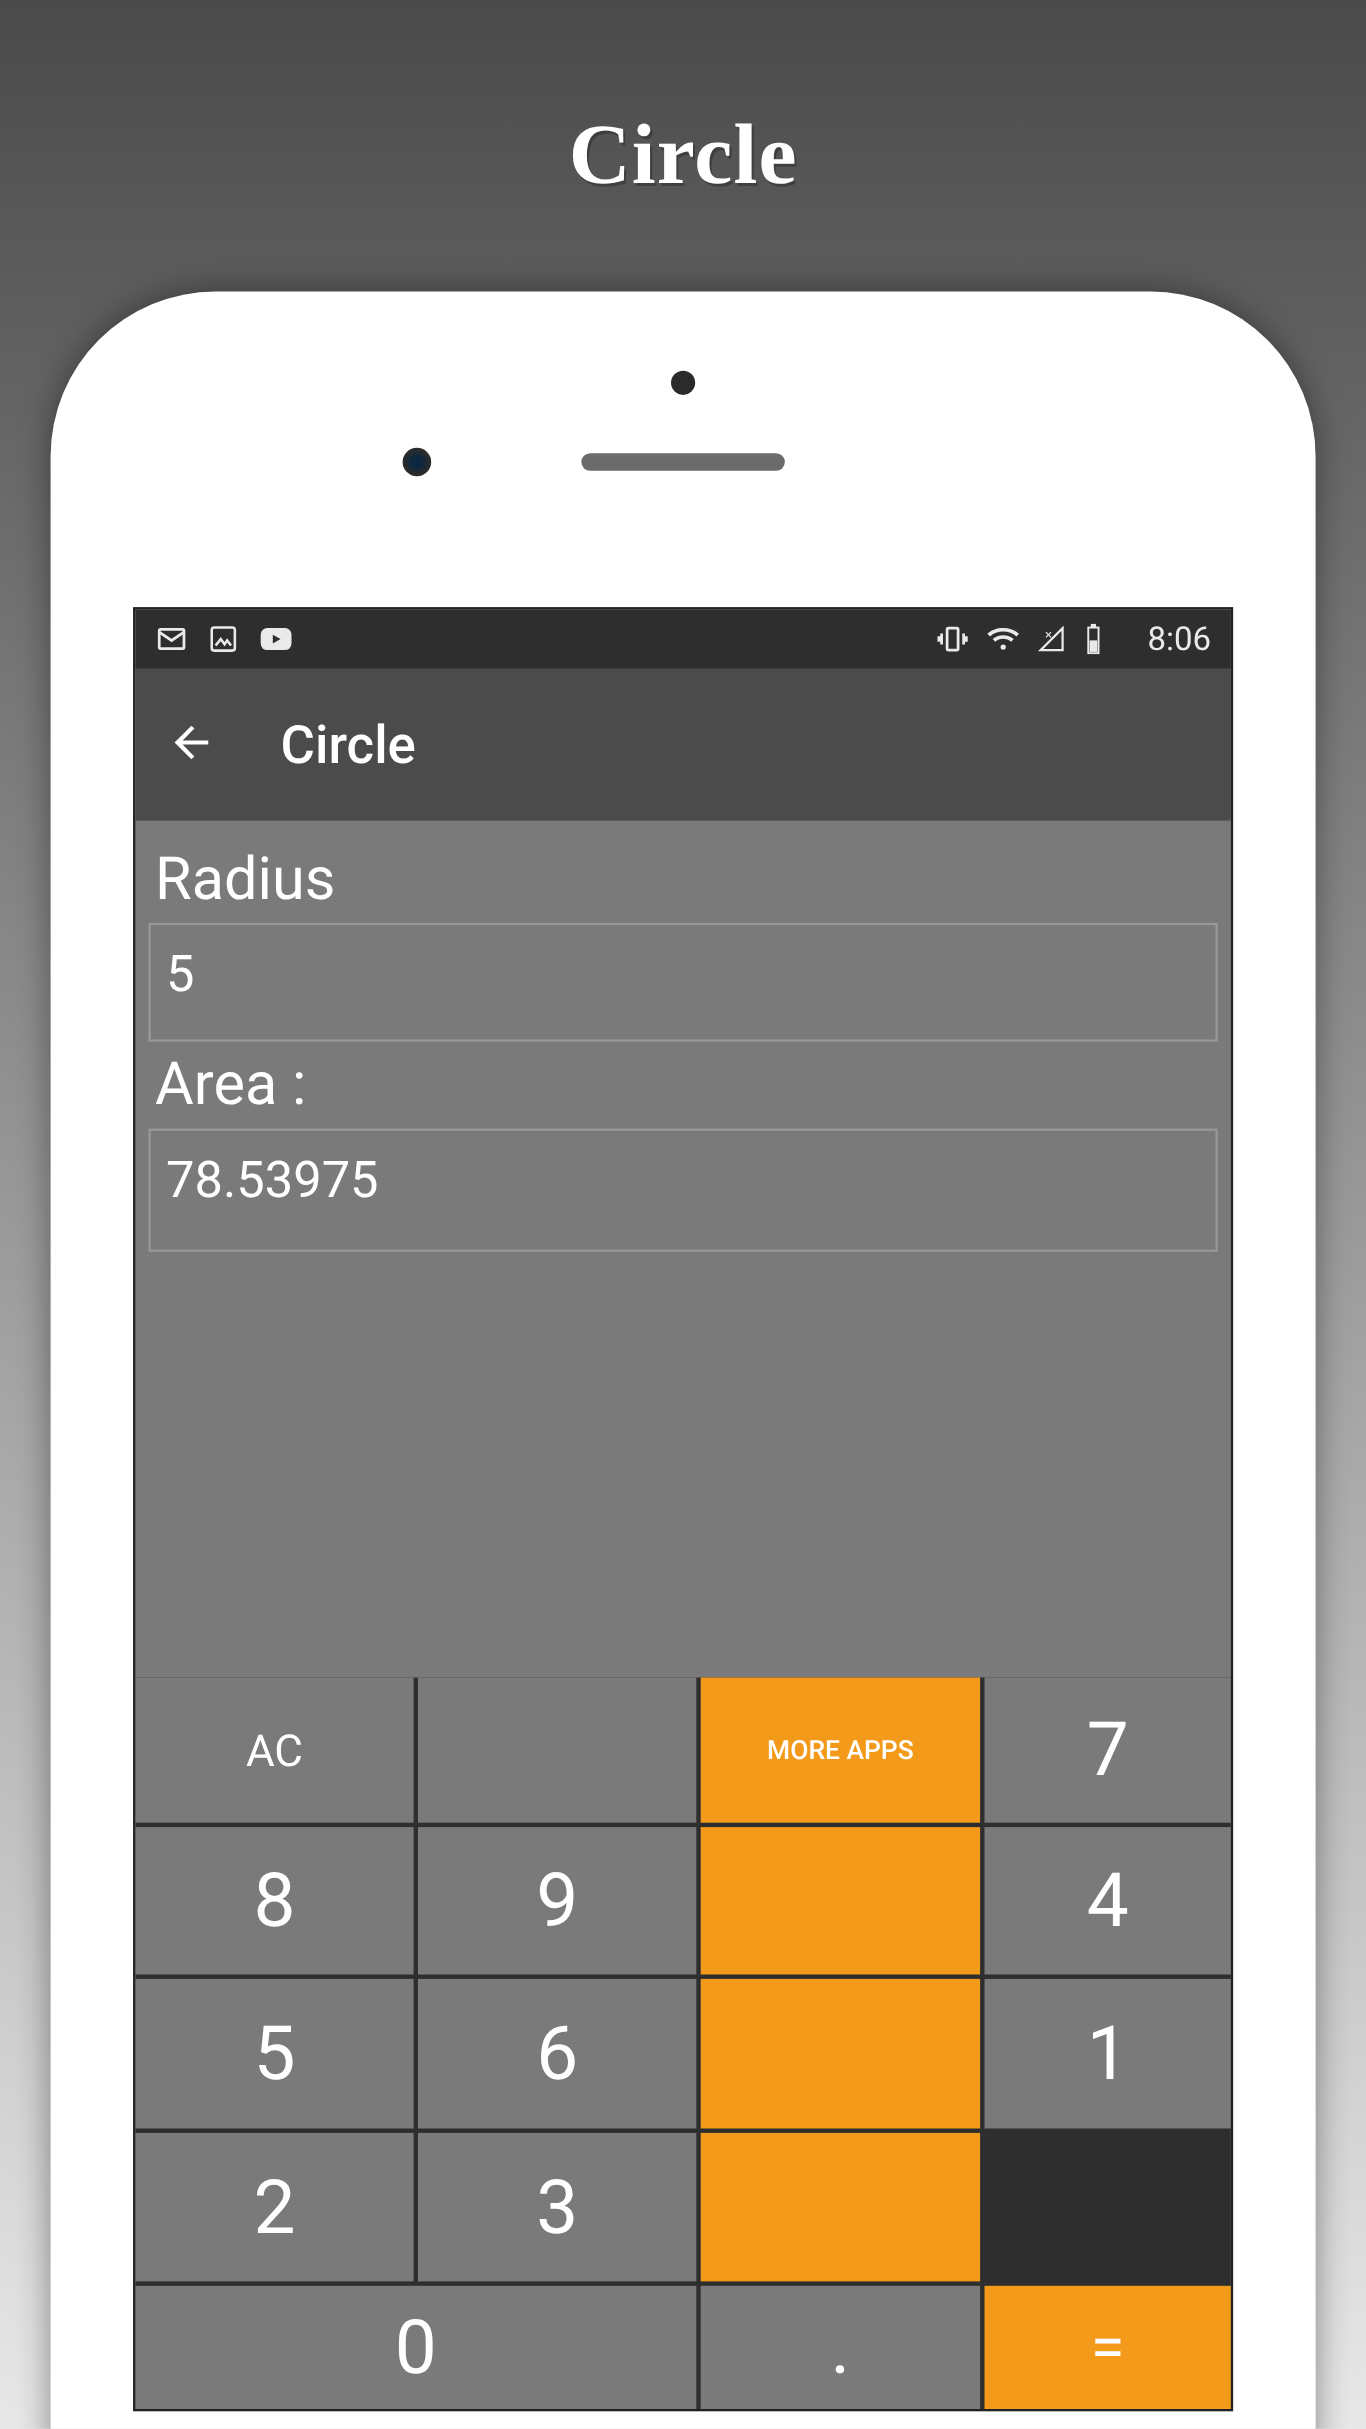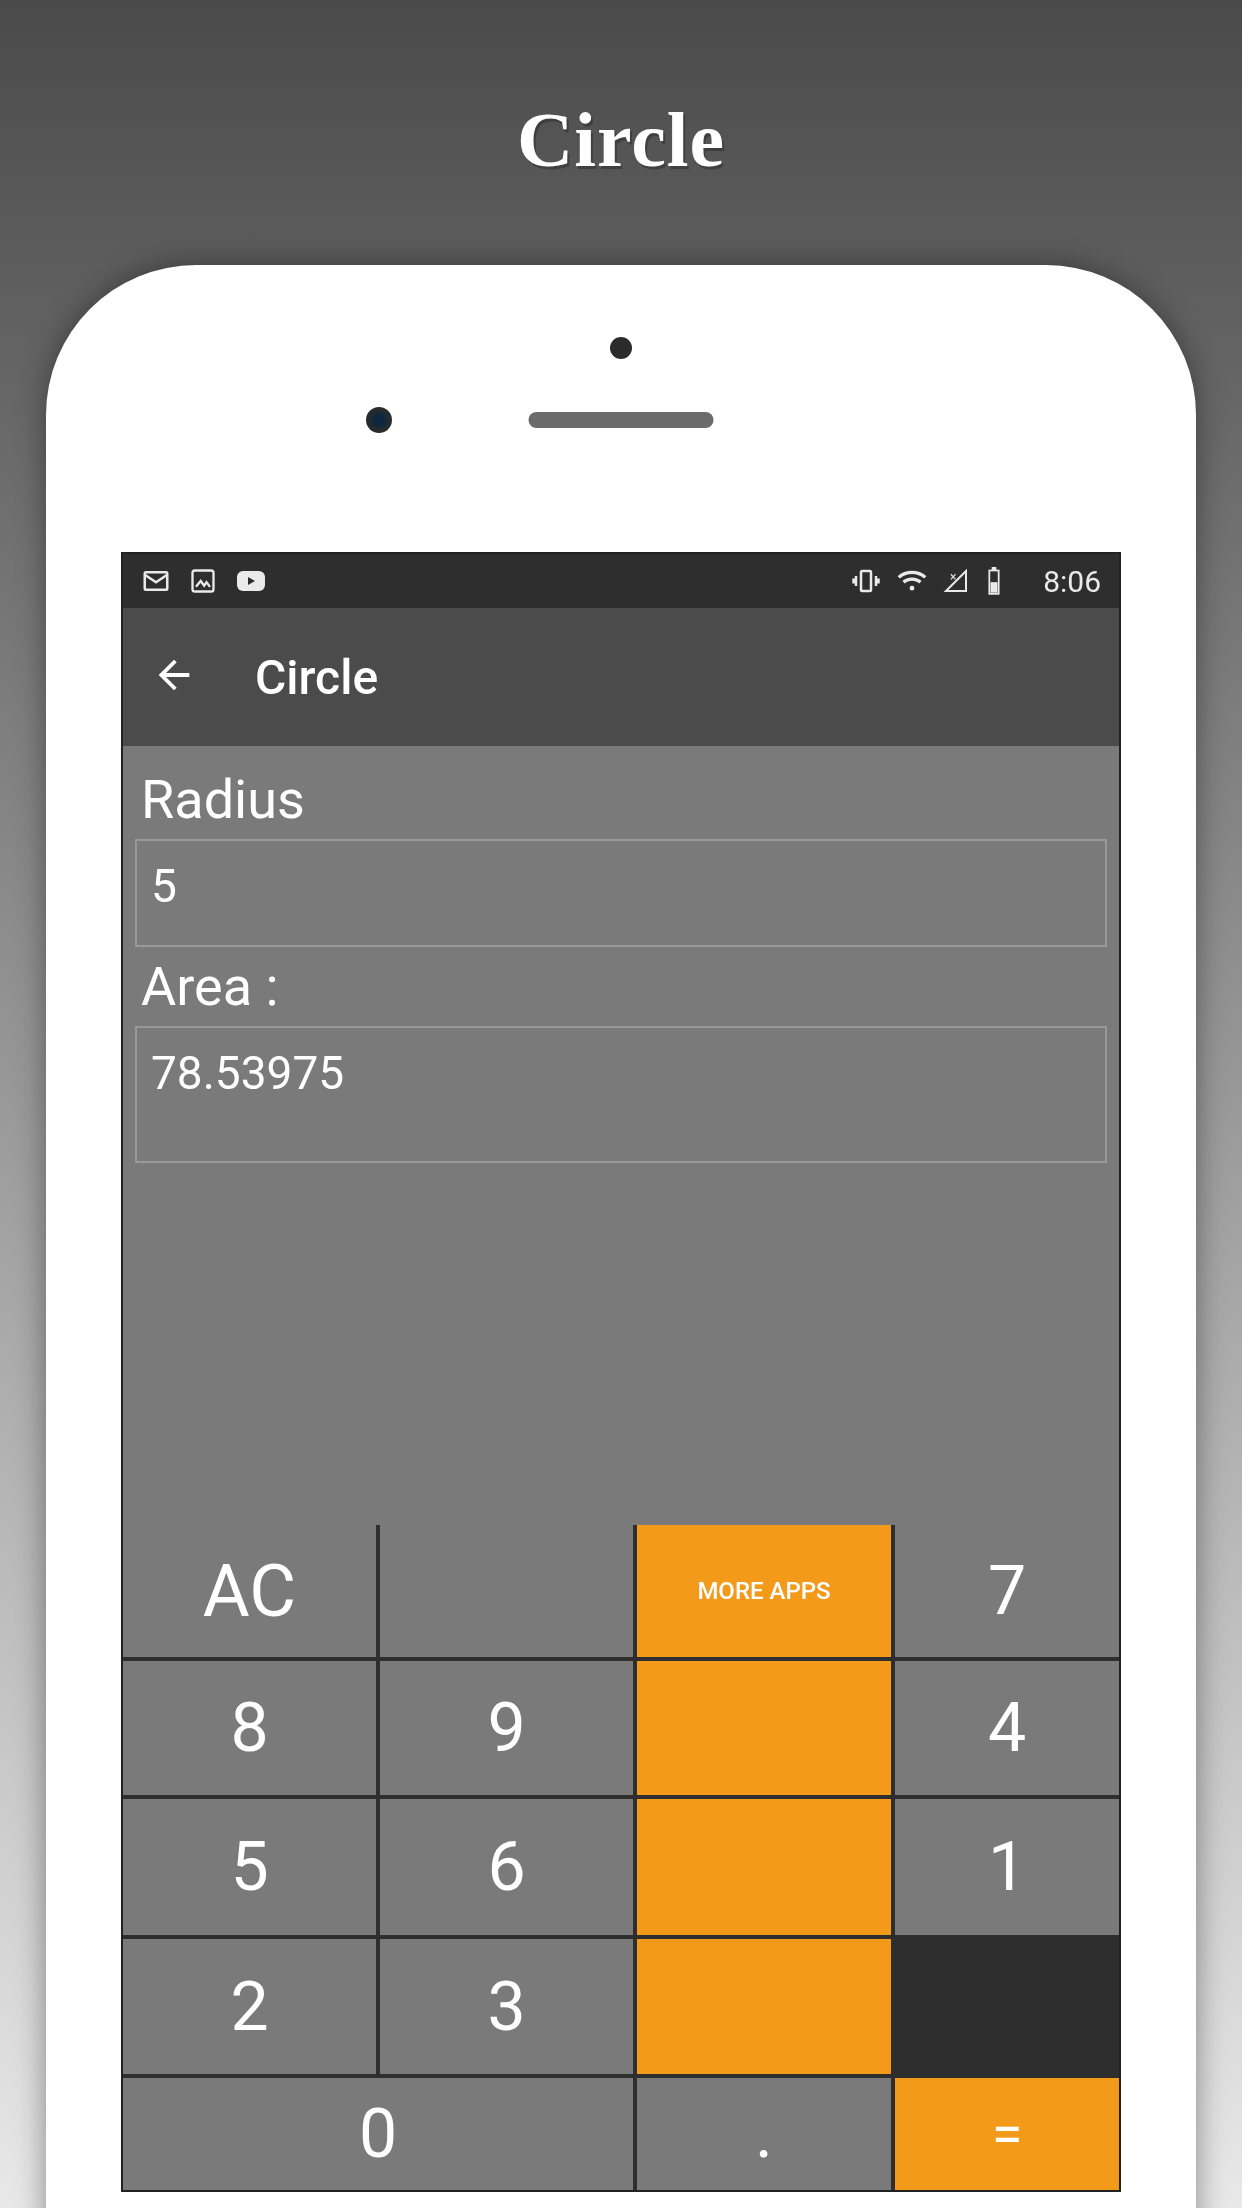--- a/index.html
+++ b/index.html
@@ -101,21 +101,21 @@
     .field-label { color: #fff; font-size: 54px; margin: 8px 0 8px 6px; }
     .field-box {
       border: 2px solid #999;
       padding: 18px 14px;
       color: #fff;
       font-size: 46px;
       min-height: 88px;
       margin-bottom: 8px;
     }
     .field-box.radius { height: 108px; }
-    .field-box.area { height: 137px; }
+    .field-box.area { height: 112px; }
     .keypad {
       position: absolute;
       bottom: 0;
       left: 0;
       right: 0;
       display: grid;
       grid-template-columns: 253px 253px 254px 1fr;
       grid-template-rows: 132px 134px 136px 135px 112px;
       gap: 4px;
       background: #2e2e2e;
@@ -124,21 +124,21 @@
       background: #7a7a7a;
       display: flex;
       align-items: center;
       justify-content: center;
       color: #fff;
       font-size: 68px;
       font-weight: 400;
       cursor: pointer;
       user-select: none;
     }
-    .key.fn { font-size: 72px; }
+    .key.fn { font-size: 40px; }
     .key.orange { background: #f39a1b; }
     .key.more { font-size: 24px; font-weight: 500; }
     .key.zero { grid-column: 1 / 3; }
     .key.equals { font-size: 56px; }
     .icon-stub { display: inline-flex; align-items: center; justify-content: center; }
   </style>
 </head>
 <body>
 
 <div class="page-title">Circle</div>

